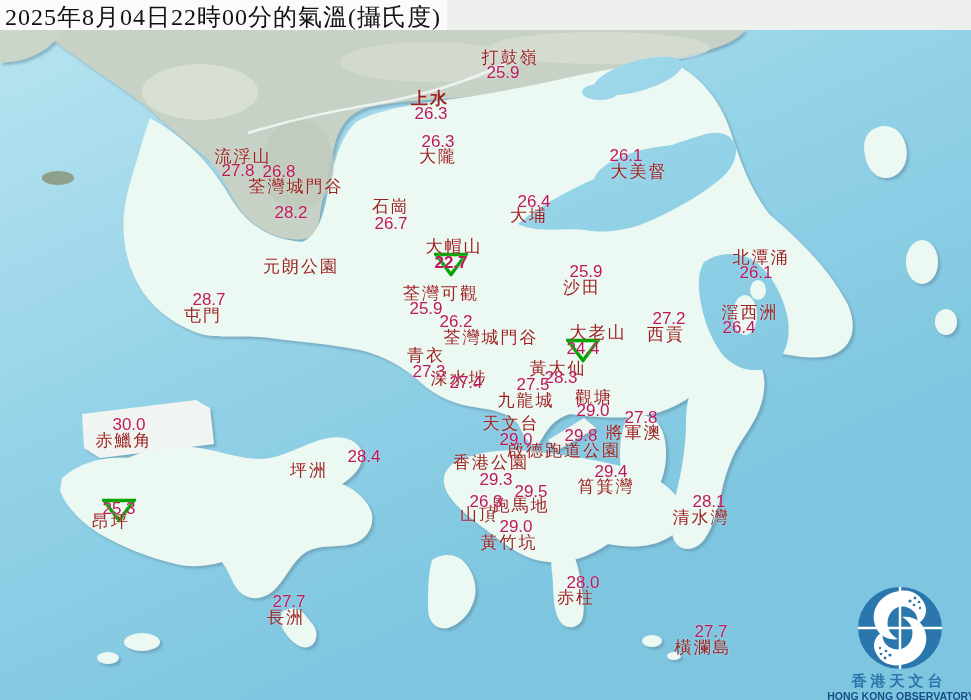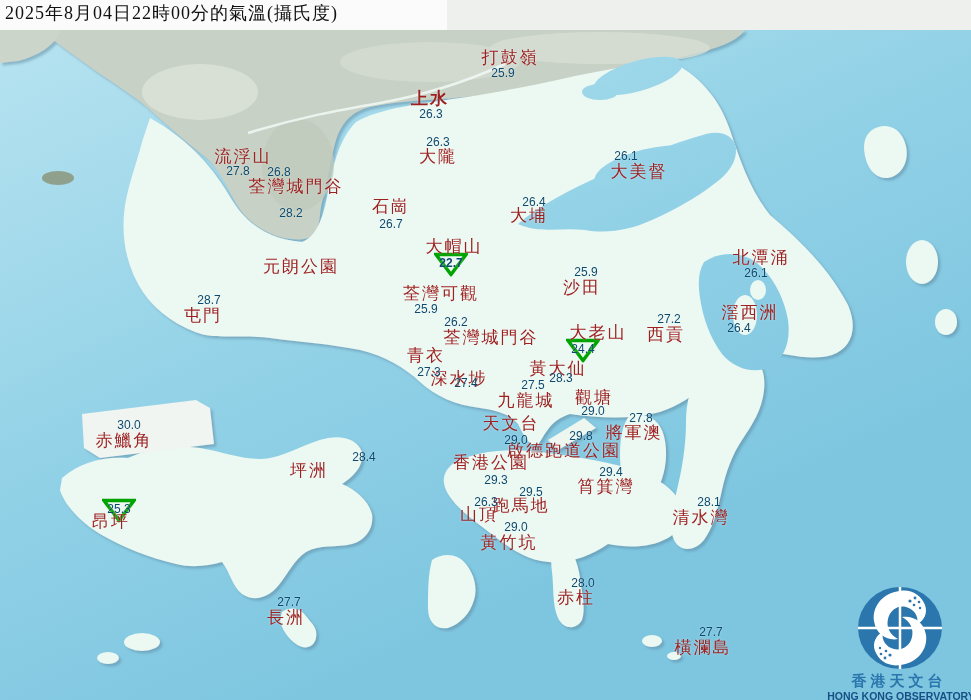--- a/index.html
+++ b/index.html
@@ -4,28 +4,28 @@
 <style>
   html,body{margin:0;padding:0;}
   #stage{position:relative;width:971px;height:700px;overflow:hidden;
          font-family:"Liberation Sans","DejaVu Sans",sans-serif;background:#9ed8ea;}
   #mapsvg{position:absolute;left:0;top:0;width:971px;height:700px;display:block;}
   
   #titlebar{position:absolute;left:0;top:0;width:971px;height:30px;
             background:#eef0ed;z-index:20;}
   #titlebar .strip{position:absolute;left:0;top:0;width:447px;height:30px;background:#fbfbfb;}
   #page-title{position:absolute;left:5px;top:1px;font-family:"Liberation Serif","DejaVu Serif",serif;
-              font-size:18px;color:#111;letter-spacing:1px;white-space:nowrap;z-index:21;}
+              font-size:24px;color:#111;letter-spacing:1px;white-space:nowrap;z-index:21;}
   
   .st-name{position:absolute;transform:translate(-50%,-50%);
            font-family:"Liberation Serif","DejaVu Serif",serif;
            font-size:17px;color:#9c2222;letter-spacing:2px;white-space:nowrap;z-index:8;
            text-shadow:0 0 2px rgba(255,255,255,.55);}
   .st-val{position:absolute;transform:translate(-50%,-50%);
-          font-size:12px;color:#0c4a6e;white-space:nowrap;z-index:9;
+          font-size:17px;color:#be185d;white-space:nowrap;z-index:9;
           text-shadow:0 0 2px rgba(255,255,255,.55);}
   .min-marker{position:absolute;transform:translate(-50%,-50%);z-index:7;line-height:0;}
   
   #logo{position:absolute;left:852px;top:583px;width:112px;height:112px;z-index:15;}
   #logo-cn{position:absolute;left:899px;top:681px;transform:translate(-50%,-50%);
            font-size:15px;font-weight:bold;color:#2a76ad;letter-spacing:4px;white-space:nowrap;z-index:15;}
   #logo-en{position:absolute;left:901px;top:696px;transform:translate(-50%,-50%);
            font-size:10.5px;font-weight:bold;color:#174f85;white-space:nowrap;z-index:15;}
 </style>
 </head>

